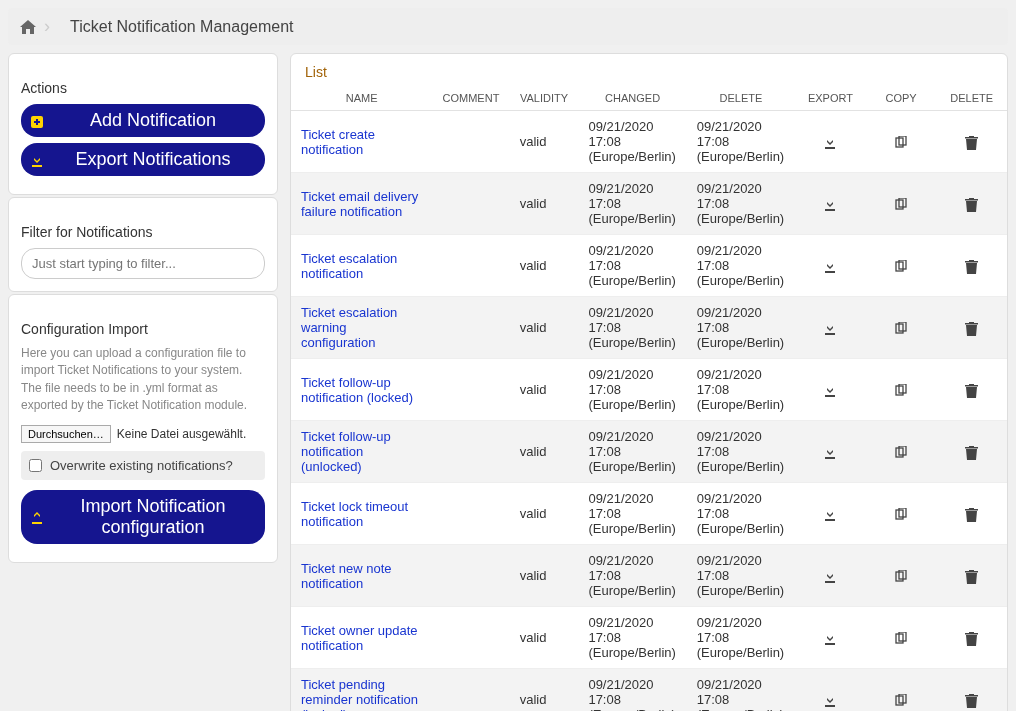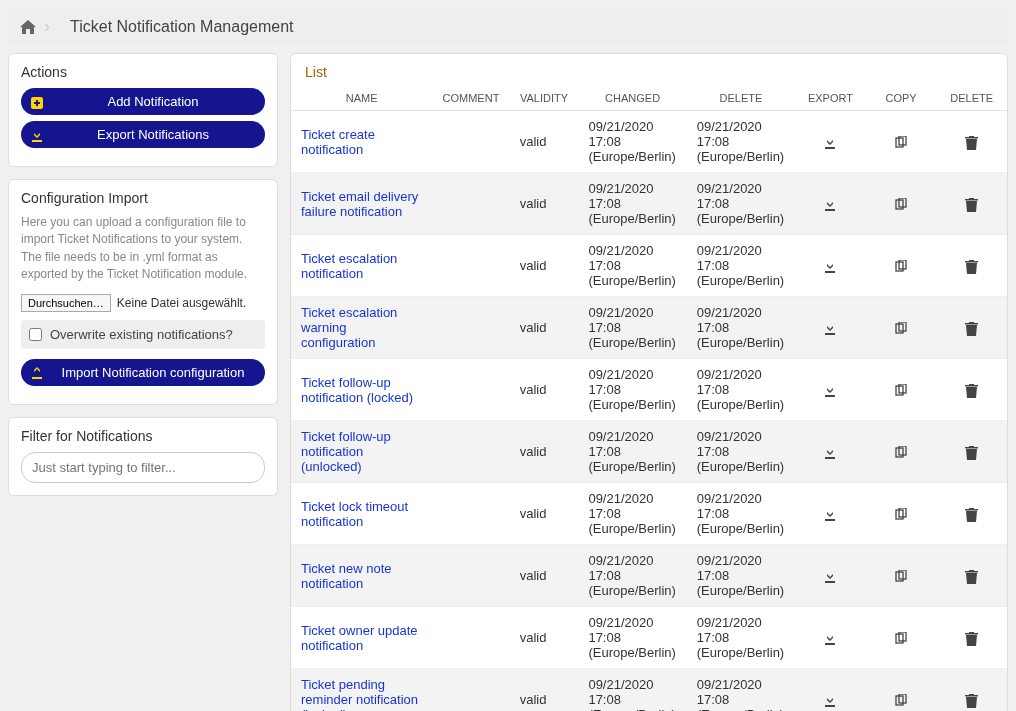--- a/index.html
+++ b/index.html
@@ -3,23 +3,23 @@
 <meta charset="utf-8">
 <style>
 * { box-sizing: border-box; margin: 0; padding: 0; }
 body { font-family: Arial, Helvetica, sans-serif; font-size: 13px; color: #333; background: #f0f0f0; width: 1016px; }
 .breadcrumb { background: #eee; padding: 8px 12px; margin: 8px; border-radius: 4px; display: flex; align-items: center; gap: 8px; }
 .breadcrumb .home { color: #666; font-size: 16px; }
 .breadcrumb .chev { color: #ccc; font-size: 18px; }
 .breadcrumb .title { color: #444; font-size: 16px; padding-left: 12px; }
 .main { display: flex; gap: 12px; padding: 0 8px 8px 8px; }
 .sidebar { width: 270px; flex-shrink: 0; }
-.card { background: #fff; border: 1px solid #ddd; border-radius: 6px; padding: 10px 12px 12px 12px; margin-bottom: 12px; }
+.card { background: #fff; border: 1px solid #ddd; border-radius: 6px; padding: 26px 12px 12px 12px; margin-bottom: 2px; }
 .card h3 { font-size: 14px; font-weight: normal; color: #333; margin-bottom: 8px; }
-.btn { display: flex; align-items: center; background: #15158f; color: #fff; border-radius: 16px; padding: 6px 10px; margin-bottom: 6px; cursor: pointer; font-size: 13px; position: relative; }
+.btn { display: flex; align-items: center; background: #15158f; color: #fff; border-radius: 16px; padding: 6px 10px; margin-bottom: 6px; cursor: pointer; font-size: 18px; position: relative; }
 .btn .icon { color: #ffd400; width: 20px; text-align: left; font-size: 13px; }
 .btn .label { flex: 1; text-align: center; }
 .filter-input { width: 100%; padding: 7px 10px; border: 1px solid #ccc; border-radius: 14px; font-size: 13px; color: #777; background:#fff; }
 .config-text { font-size: 12px; color: #888; line-height: 1.45; margin-bottom: 10px; }
 .file-row { display: flex; align-items: center; gap: 6px; margin-bottom: 8px; font-size: 12px; }
 .file-btn { border: 1px solid #aaa; background: #f7f7f7; padding: 2px 6px; font-size: 11px; cursor: pointer; }
 .file-status { color: #333; font-size: 12px; }
 .overwrite-row { background: #eee; border-radius: 4px; padding: 7px 8px; margin-bottom: 10px; display: flex; align-items: center; gap: 8px; font-size: 13px; color: #444; }
 .content { flex: 1; background: #fff; border: 1px solid #ddd; border-radius: 6px; padding: 10px 0 0 0; }
 .content h3 { font-size: 14px; font-weight: normal; color: #a16207; padding: 0 14px 6px 14px; }
@@ -70,43 +70,43 @@
         <span class="icon">
           <svg width="12" height="12" viewBox="0 0 12 12">
               <path fill="#ffd400" d="M6 0v6L3 3v2l3 3 3-3V3L6 6V0zM1 10h10v2H1z"></path>
             </svg>
         </span>
         <span class="label">Export Notifications</span>
       </div>
     </div>
 
     <div class="card">
+      <h3>Filter for Notifications</h3>
+      <input class="filter-input" placeholder="Just start typing to filter..." style="">
+    </div>
+
+    <div class="card">
       <h3>Configuration Import</h3>
       <p class="config-text">Here you can upload a configuration file to import Ticket Notifications to your system. The file needs to be in .yml format as exported by the Ticket Notification module.</p>
       <div class="file-row">
         <button class="file-btn">Durchsuchen…</button>
         <span class="file-status">Keine Datei ausgewählt.</span>
       </div>
       <div class="overwrite-row">
         <input type="checkbox" style="">
         <span>Overwrite existing notifications?</span>
       </div>
       <div class="btn">
         <span class="icon">
           <svg width="12" height="12" viewBox="0 0 12 12">
               <path fill="#ffd400" d="M6 8V2l3 3V3L6 0 3 3v2l3-3v6zM1 10h10v2H1z"></path>
             </svg>
         </span>
         <span class="label">Import Notification configuration</span>
       </div>
-    </div>
-
-    <div class="card">
-      <h3>Filter for Notifications</h3>
-      <input class="filter-input" placeholder="Just start typing to filter..." style="">
     </div>
 
   </div>
 
   <div class="content">
     <h3>List</h3>
     <table>
       <thead>
         <tr>
           <th class="col-name">NAME</th>

